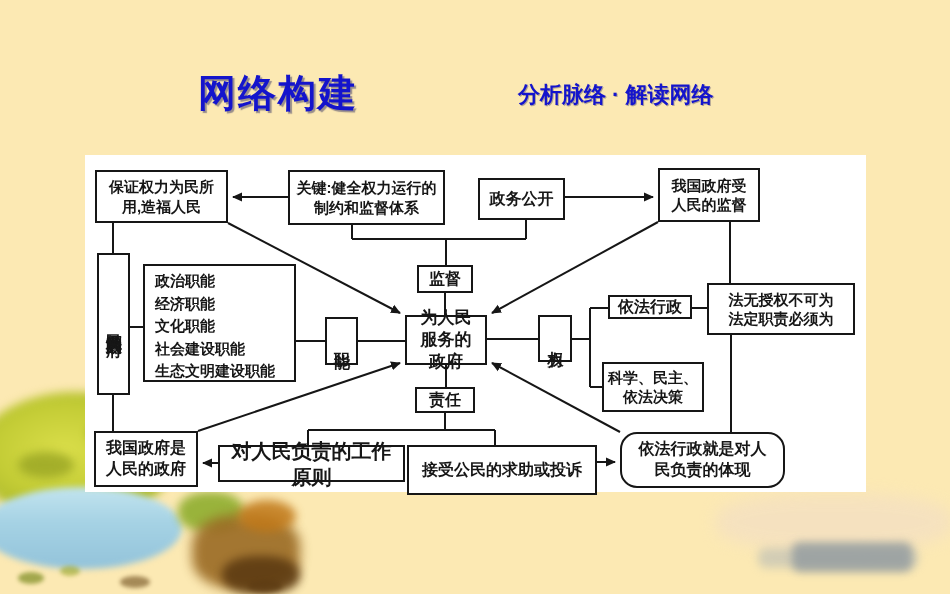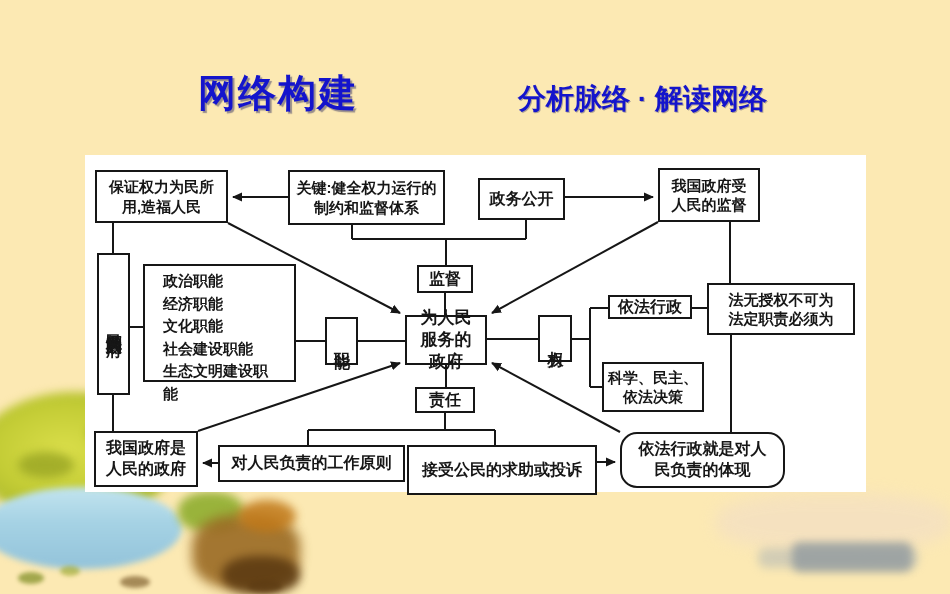--- a/index.html
+++ b/index.html
@@ -10,41 +10,41 @@
   }
   
   .main-title{
     position:absolute;left:198px;top:68px;
     font-size:38px;font-weight:bold;color:var(--title-blue,#1414cc);
     text-shadow:2px 2px 1px rgba(30,30,90,.45);
     letter-spacing:2px;white-space:nowrap;
   }
   .sub-title{
     position:absolute;left:518px;top:80px;
-    font-size:28px;font-weight:bold;color:var(--title-blue,#1414cc);
+    font-size:22px;font-weight:bold;color:var(--title-blue,#1414cc);
     text-shadow:1px 1px 0 rgba(30,30,90,.35);
     white-space:nowrap;
   }
   
   .panel{
     position:absolute;left:85px;top:155px;width:781px;height:337px;
     background:var(--panel-white,#ffffff);z-index:2;
   }
   .panel svg{position:absolute;left:0;top:0;}
   .node{
     position:absolute;box-sizing:border-box;
     background:#fff;border:2px solid var(--diagram-line,#161616);
     color:var(--diagram-line,#161616);
     font-weight:bold;font-size:15px;line-height:1.3;
     display:flex;align-items:center;justify-content:center;
     text-align:center;z-index:3;padding:2px 6px;
   }
   .vert{writing-mode:vertical-rl;text-orientation:upright;letter-spacing:1px;padding:2px 1px;}
   .fn-list{flex-direction:column;align-items:flex-start;justify-content:flex-start;
-    text-align:left;line-height:1.5;padding:4px 18px;}
+    text-align:left;line-height:1.5;padding:4px 10px;}
   .fn-list span{display:block;}
   
   .deco{position:absolute;z-index:1;}
   .foliage{left:-25px;top:392px;width:200px;height:130px;border-radius:50%;
     background:radial-gradient(ellipse at 45% 45%,#dade4a 0%,#c3cc35 45%,#a8b52c 75%,rgba(168,181,44,0) 100%);
     filter:blur(5px);}
   .foliage-spot1{left:88px;top:420px;width:46px;height:26px;border-radius:50%;background:#8d9a1e;filter:blur(5px);opacity:.8;}
   .foliage-spot2{left:18px;top:452px;width:56px;height:26px;border-radius:50%;background:#99a524;filter:blur(5px);opacity:.8;}
   .pond{left:-18px;top:487px;width:200px;height:82px;border-radius:50%;
     background:linear-gradient(180deg,#c2e4ef 0%,#a5d2e4 45%,#93c3da 100%);filter:blur(3px);}
@@ -130,18 +130,18 @@
     <div class="node" style="left:332px;top:110px;width:56px;height:28px;font-size:16px;">监督</div>
     <div class="node" style="left:320px;top:160px;width:82px;height:50px;font-size:17px;">为人民服务的政府</div>
     <div class="node" style="left:330px;top:232px;width:60px;height:26px;font-size:16px;">责任</div>
     <div class="node vert" style="left:453px;top:160px;width:34px;height:47px;font-size:16px;">权力</div>
 
     <div class="node" style="left:523px;top:140px;width:84px;height:24px;font-size:16px;">依法行政</div>
     <div class="node" style="left:622px;top:128px;width:148px;height:52px;padding:2px 16px;">法无授权不可为法定职责必须为</div>
     <div class="node" style="left:517px;top:207px;width:102px;height:50px;padding:2px 3px;">科学、民主、依法决策</div>
 
     <div class="node" style="left:9px;top:276px;width:104px;height:56px;font-size:16px;">我国政府是人民的政府</div>
-    <div class="node" style="left:133px;top:290px;width:187px;height:37px;font-size:16px;">对人民负责的工作原则</div>
+    <div class="node" style="left:133px;top:290px;width:187px;height:37px;font-size:20px;">对人民负责的工作原则</div>
     <div class="node" style="left:322px;top:290px;width:190px;height:50px;font-size:16px;">接受公民的求助或投诉</div>
     <div class="node" style="left:535px;top:277px;width:165px;height:56px;font-size:16px;padding:2px 14px;border-radius:17px;">依法行政就是对人民负责的体现</div>
 
   </div>
 </div>
 
 </body></html>

